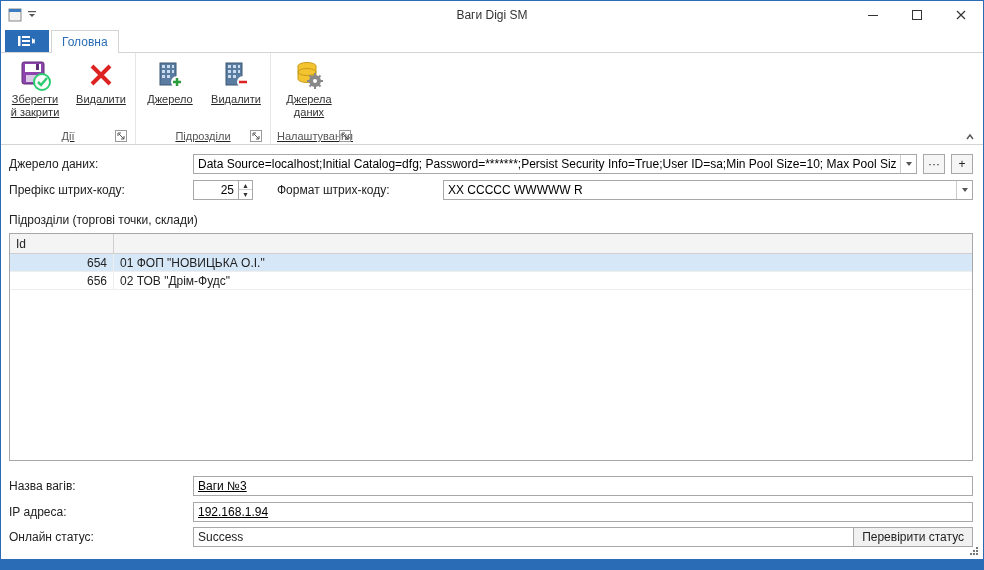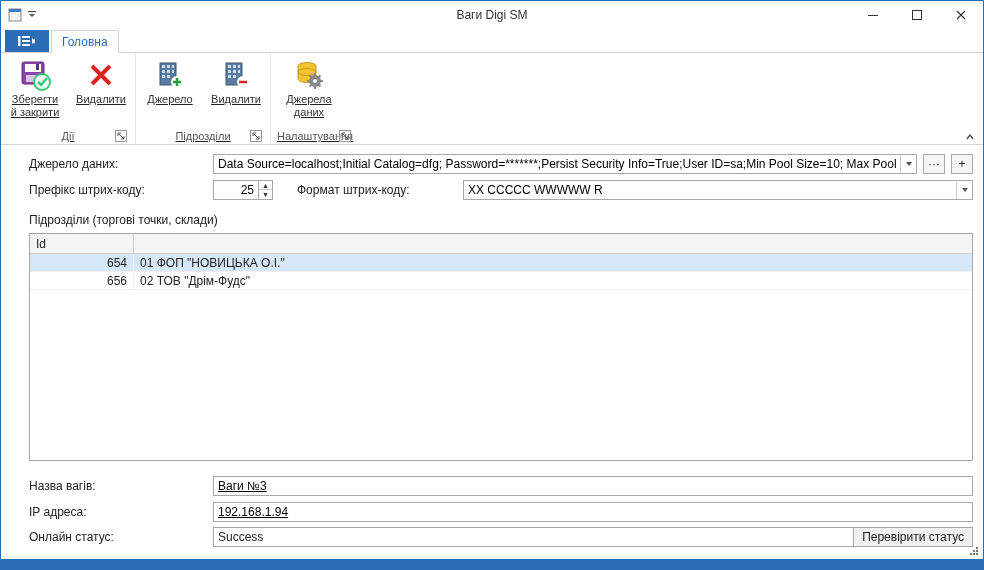--- a/index.html
+++ b/index.html
@@ -28,21 +28,21 @@
   .rgroup { display: flex; flex-direction: column; border-right: 1px solid #e6e6e6; padding: 2px 6px 0 6px; text-decoration: underline; }
   .rgroup-row { display: flex; gap: 10px; flex: 1; align-items: flex-start; padding-top: 2px; }
   .rbtn { display: flex; flex-direction: column; align-items: center; width: 56px; padding-top: 2px; }
   .rbtn .icon { width: 32px; height: 32px; display: flex; align-items: center; justify-content: center; }
   .rbtn .lbl { text-align: center; font-size: 11px; line-height: 13px; margin-top: 2px; color: #333; }
   .rgroup-caption { height: 16px; font-size: 11px; color: #555; text-align: center; position: relative; display:flex; align-items:center; justify-content:center; }
   .dialog-launcher { position: absolute; right: 2px; bottom: 2px; width: 12px; height: 12px; border: 1px solid #999; display:flex; align-items:center; justify-content:center; }
   .collapse-chevron { position: absolute; right: 8px; bottom: 2px; color: #555; }
 
   
-  .form-area { padding: 8px 10px 0 28px; display: flex; flex-direction: column; gap: 4px; }
+  .form-area { padding: 8px 10px 0 8px; display: flex; flex-direction: column; gap: 4px; }
   .form-row { display: flex; align-items: center; gap: 6px; height: 22px; }
   .form-label { width: 178px; color: #222; }
   .txt { height: 20px; border: 1px solid #a8a8a8; padding: 0 4px; font-family: inherit; font-size: 12px; background:#fff;text-decoration:underline; }
   .combo { height:20px; border:1px solid #a8a8a8; display:flex; align-items:center; background:#fff; }
   .combo input { border:none; outline:none; flex:1; height:18px; padding:0 4px; font-family:inherit; font-size:12px; background:transparent; }
   .combo .drop { width:16px; height:18px; display:flex; align-items:center; justify-content:center; border-left:1px solid #ccc; }
   .sqbtn { width: 22px; height: 20px; border: 1px solid #a8a8a8; background: #f5f5f5; display: flex; align-items: center; justify-content: center; }
   .spinner { display:flex; align-items:center; height:20px; border:1px solid #a8a8a8; }
   .spinner input { width: 44px; height:18px; border:none; outline:none; text-align:right; padding:0 4px; font-family:inherit; font-size:12px; }
   .spin-btns { display:flex; flex-direction:column; width:14px; border-left:1px solid #a8a8a8; }

